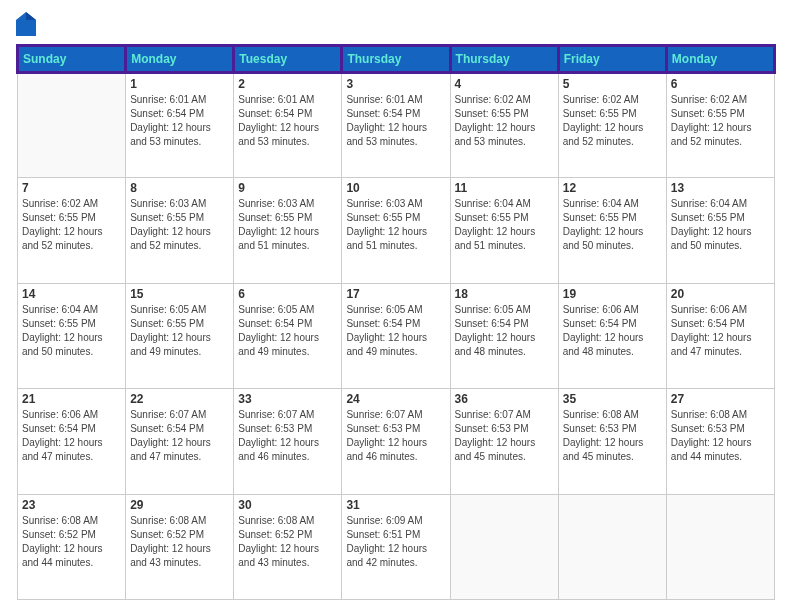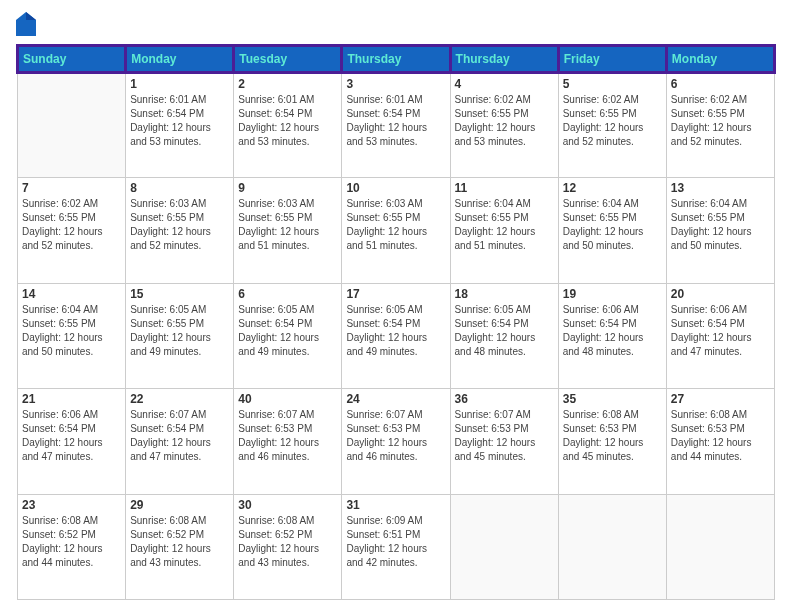--- a/index.html
+++ b/index.html
@@ -224,21 +224,21 @@
         <tr>
           <td>
             <span class="day-number">21</span>
             <div class="day-info">Sunrise: 6:06 AM<br>Sunset: 6:54 PM<br>Daylight: 12 hours<br>and 47 minutes.</div>
           </td>
           <td>
             <span class="day-number">22</span>
             <div class="day-info">Sunrise: 6:07 AM<br>Sunset: 6:54 PM<br>Daylight: 12 hours<br>and 47 minutes.</div>
           </td>
           <td>
-            <span class="day-number">40</span>
+            <span class="day-number">33</span>
             <div class="day-info">Sunrise: 6:07 AM<br>Sunset: 6:53 PM<br>Daylight: 12 hours<br>and 46 minutes.</div>
           </td>
           <td>
             <span class="day-number">24</span>
             <div class="day-info">Sunrise: 6:07 AM<br>Sunset: 6:53 PM<br>Daylight: 12 hours<br>and 46 minutes.</div>
           </td>
           <td>
             <span class="day-number">36</span>
             <div class="day-info">Sunrise: 6:07 AM<br>Sunset: 6:53 PM<br>Daylight: 12 hours<br>and 45 minutes.</div>
           </td>

